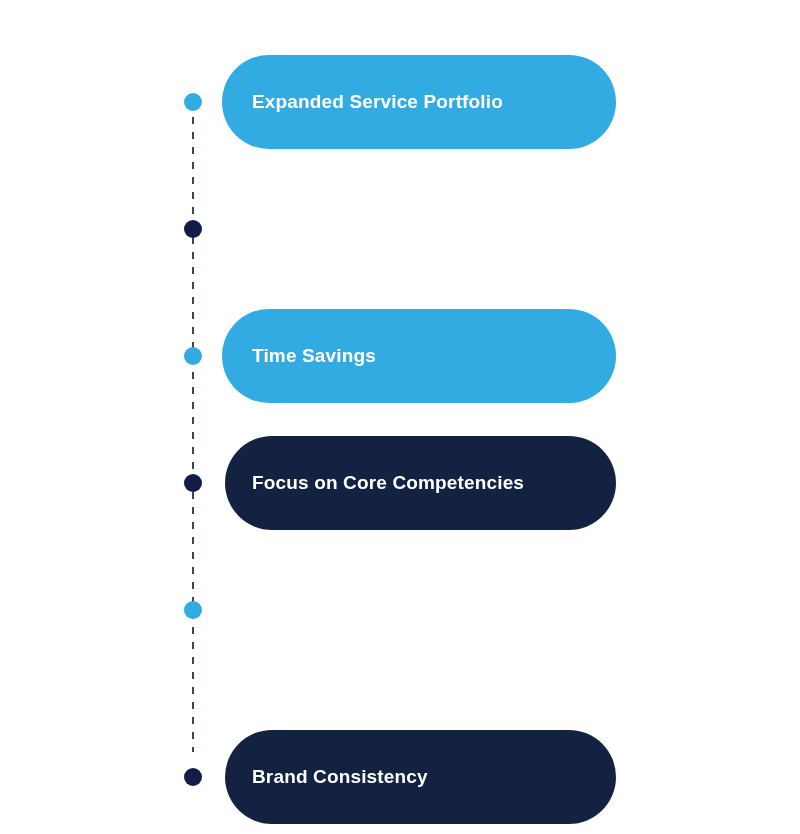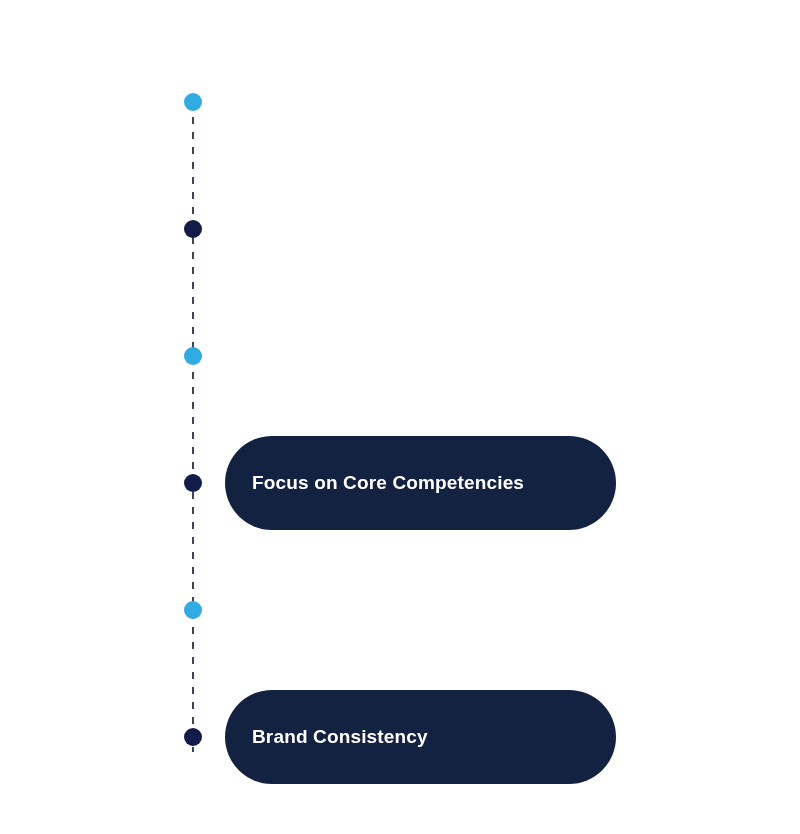--- a/index.html
+++ b/index.html
@@ -93,41 +93,47 @@
 </style>
 </head>
 <body>
 
 <div id="infographic">
 
   <div class="spine"></div>
 
   <div class="row" style="top:55px;">
     <div class="dot" style="background:#32ABE2;"></div>
+    <div class="card card-light" style="background:#32ABE2;">
+      <span class="card-label">Expanded Service Portfolio</span>
+    </div>
   </div>
 
   <div class="row" style="top:182px;">
     <div class="dot" style="background:#111C48;"></div>
   </div>
 
   <div class="row" style="top:309px;">
     <div class="dot" style="background:#32ABE2;"></div>
+    <div class="card card-light" style="background:#32ABE2;">
+      <span class="card-label">Time Savings</span>
+    </div>
   </div>
 
   <div class="row" style="top:436px;">
     <div class="dot" style="background:#111C48;"></div>
     <div class="card card-dark" style="background:#122240;">
       <span class="card-label">Focus on Core Competencies</span>
     </div>
   </div>
 
   <div class="row" style="top:563px;">
     <div class="dot" style="background:#32ABE2;"></div>
   </div>
 
-  <div class="row" style="top:690px;">
+  <div class="row" style="top:730px;">
     <div class="dot" style="background:#111C48;"></div>
     <div class="card card-dark" style="background:#122240;">
       <span class="card-label">Brand Consistency</span>
     </div>
   </div>
 
 </div>
 
 </body></html>

